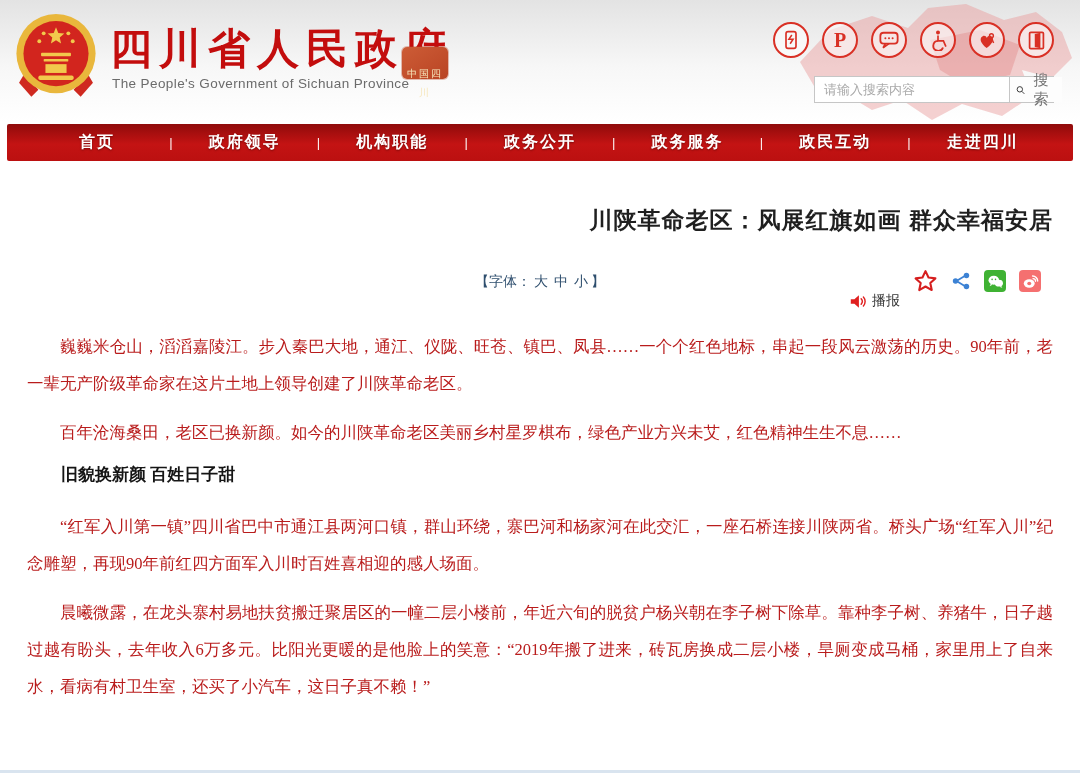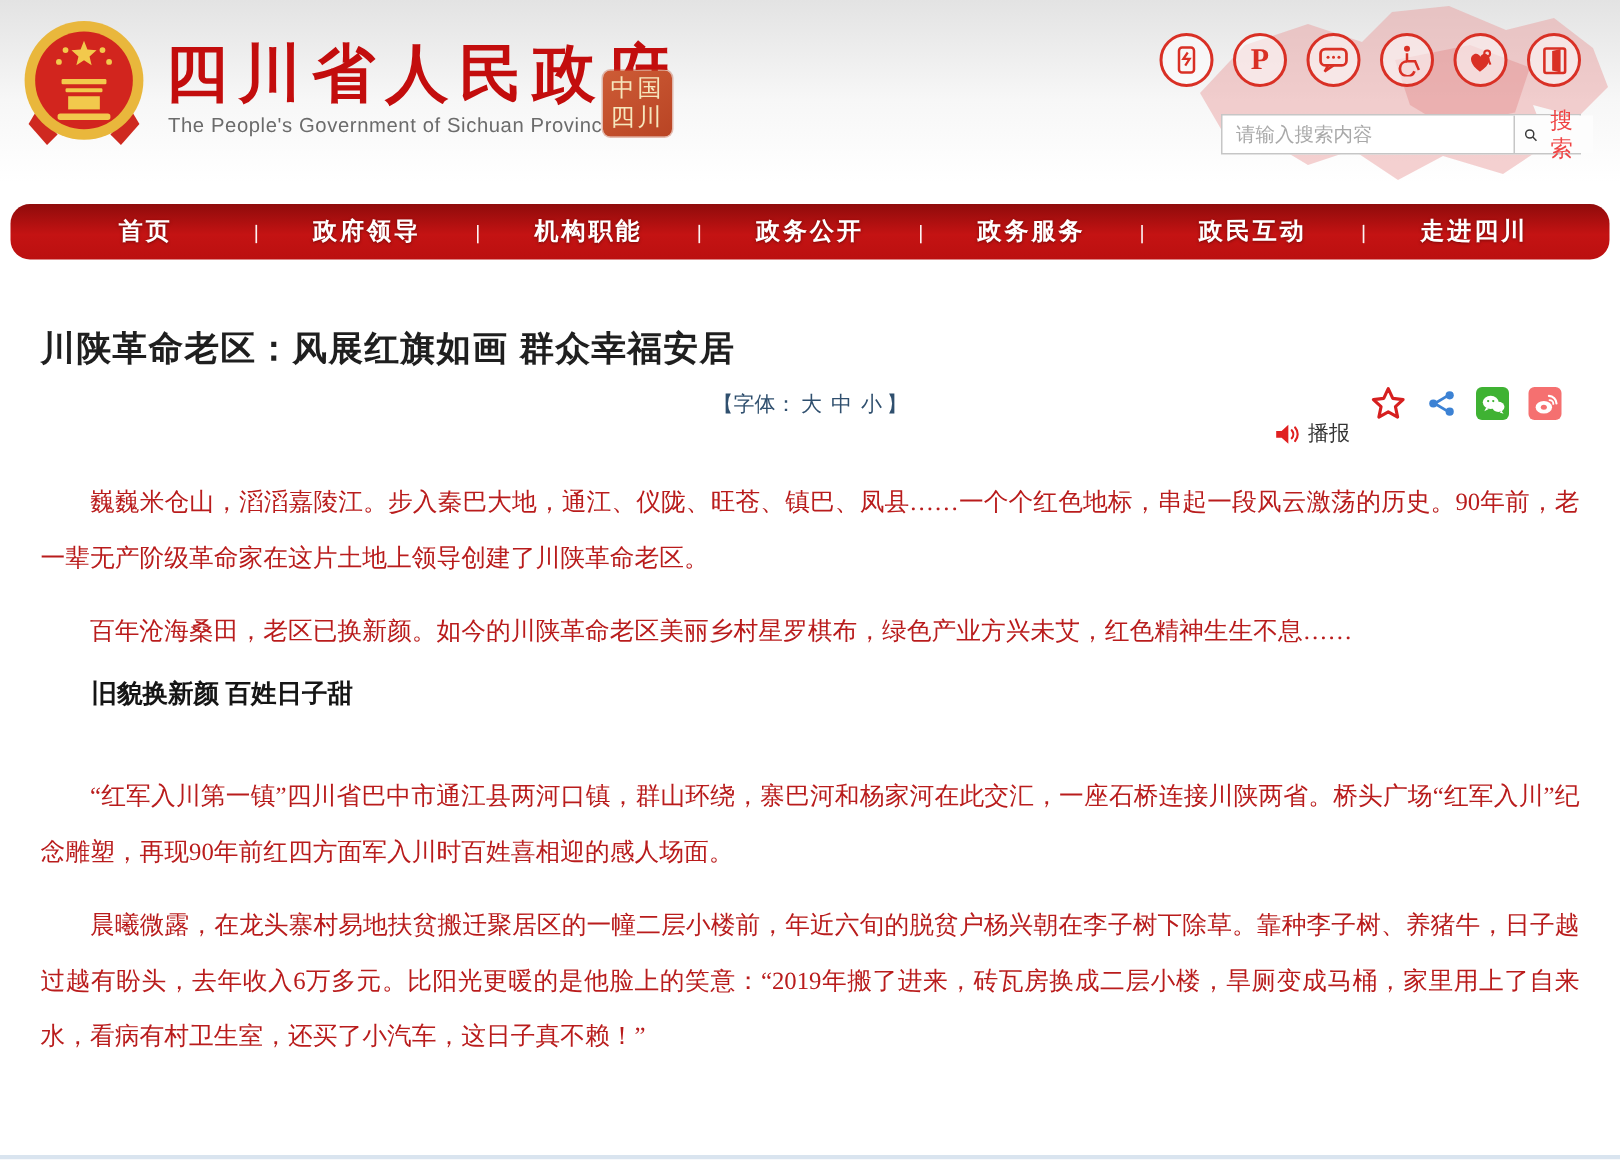--- a/index.html
+++ b/index.html
@@ -17,24 +17,24 @@
   .map-watermark { position:absolute; right:0; top:0; pointer-events:none; }
   .logo-row { position:absolute; left:12px; top:12px; display:flex; align-items:flex-start; cursor:pointer; }
   .emblem { width:88px; height:92px; }
   .title-block { margin-left:10px; padding-top:14px; }
   .site-title {
     margin:0; font-size:42px; font-weight:bold; color:#c30d0d;
     letter-spacing:7px; line-height:1.1; white-space:nowrap;
   }
   .site-subtitle { margin:4px 0 0 2px; font-size:13.5px; color:#6b6b6b; letter-spacing:.4px; }
   .seal {
-    position:absolute; left:402px; top:47px; width:44px; height:44px;
+    position:absolute; left:402px; top:47px; width:44px; height:32px;
     background:linear-gradient(145deg,#cd5c36,#b94424); border-radius:5px;
-    color:#f6e7bd; font-size:16px; line-height:19px; text-align:center;
-    padding-top:3px; letter-spacing:2px; box-shadow:0 0 0 1px rgba(185,68,36,.35);
+    color:#f6e7bd; font-size:10px; line-height:19px; text-align:center;
+    padding-top:17px; letter-spacing:2px; box-shadow:0 0 0 1px rgba(185,68,36,.35);
     word-break:break-all; width:46px;
   }
   .seal-inner { width:38px; margin:0 auto; }
 
   .quick-icons { position:absolute; right:26px; top:22px; display:flex; gap:13px; }
   .qicon {
     width:36px; height:36px; border-radius:50%;
     border:2px solid #d93025; background:rgba(255,255,255,.55);
     display:flex; align-items:center; justify-content:center; cursor:pointer;
   }
@@ -43,40 +43,40 @@
 
   .search-bar {
     position:absolute; right:26px; top:76px; width:240px; height:27px;
     display:flex; border:1px solid #c6c6c6; background:#fff;
   }
   .search-input { flex:1; border:none; outline:none; padding:0 9px; font-size:13px; color:#555; background:transparent; }
   .search-input::placeholder { color:#a9a9a9; }
   .search-btn {
     width:76px; border:none; border-left:1px solid #c6c6c6; background:#fdfdfd;
     display:flex; align-items:center; justify-content:center; gap:5px;
-    font-size:15px; color:#ef4444; letter-spacing:4px; cursor:pointer;
+    font-size:15px; color:#737373; letter-spacing:4px; cursor:pointer;
   }
 
   
   .nav {
-    margin:14px 7px 0; height:37px; border-radius:13px;
+    margin:2px 7px 0; height:37px; border-radius:2px;
     background:linear-gradient(#8f0b0b, #c41313 55%, #bb1010);
     display:flex; align-items:center; padding:0 18px;
   }
   .nav-item {
     flex:1; text-align:center; color:#fff; font-weight:bold; font-size:16px;
     letter-spacing:2px; cursor:pointer; text-shadow:0 1px 2px rgba(60,0,0,.55);
     white-space:nowrap;
   }
   .nav-sep { color:rgba(255,255,255,.95); font-size:13px; }
 
   
   .article { padding:0 27px; }
   .article-title {
-    margin:44px 0 6px; text-align:left;
+    margin:44px 0 30px; text-align:right;
     font-size:23px; font-weight:bold; color:#1f1f1f; letter-spacing:1px;
   }
   .meta-row { position:relative; height:30px; margin-bottom:32px; font-size:14px; }
   .meta-left { position:absolute; left:0; top:7px; color:#3c3c3c; font-family:"Liberation Serif", serif; }
   .meta-date { margin-right:14px; }
   .meta-center {
     position:absolute; left:50%; transform:translateX(-50%); top:7px;
     color:#2f4f6e; font-family:"Liberation Serif", serif; white-space:nowrap;
   }
   .font-size-opt { margin:0 3px; cursor:pointer; }
@@ -85,21 +85,21 @@
   .tool { cursor:pointer; display:flex; align-items:center; }
   .badge { width:22px; height:22px; border-radius:4px; display:flex; align-items:center; justify-content:center; }
   .badge.wechat { background:#3fb233; }
   .badge.weibo { background:#f57070; }
 
   .body-text p {
     margin:0 0 12px; font-size:16.5px; color:#b91c1c; line-height:37px;
     text-indent:2em; text-align:justify; font-family:"Liberation Serif", serif;
   }
   .sub-heading {
-    margin:8px 0 38px; font-size:17px; font-weight:bold; color:#151515;
+    margin:8px 0 22px; font-size:17px; font-weight:bold; color:#151515;
     text-indent:2em; font-family:"Liberation Serif", serif;
   }
 
   .bottom-strip {
     position:absolute; left:0; right:0; bottom:0; height:3px; background:#d9e4ef;
   }
 </style>
 </head>
 <body>
 

